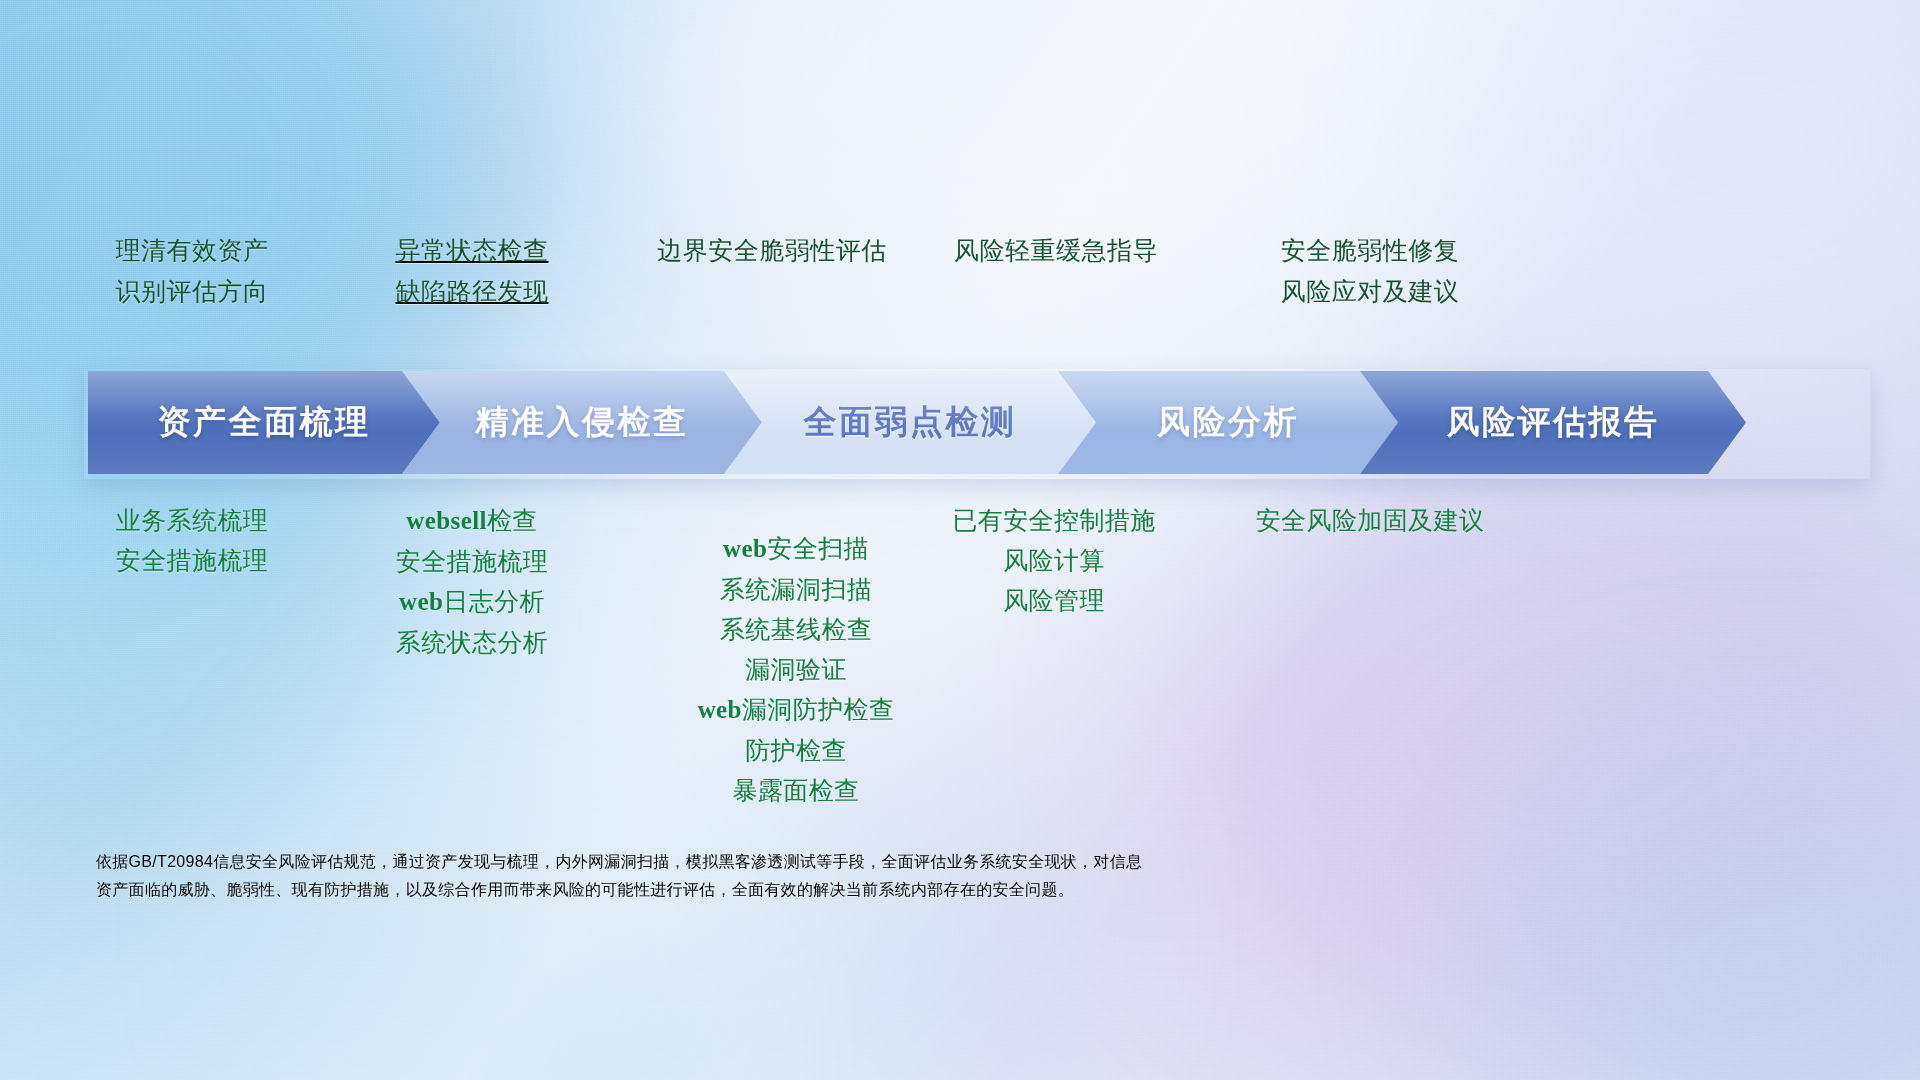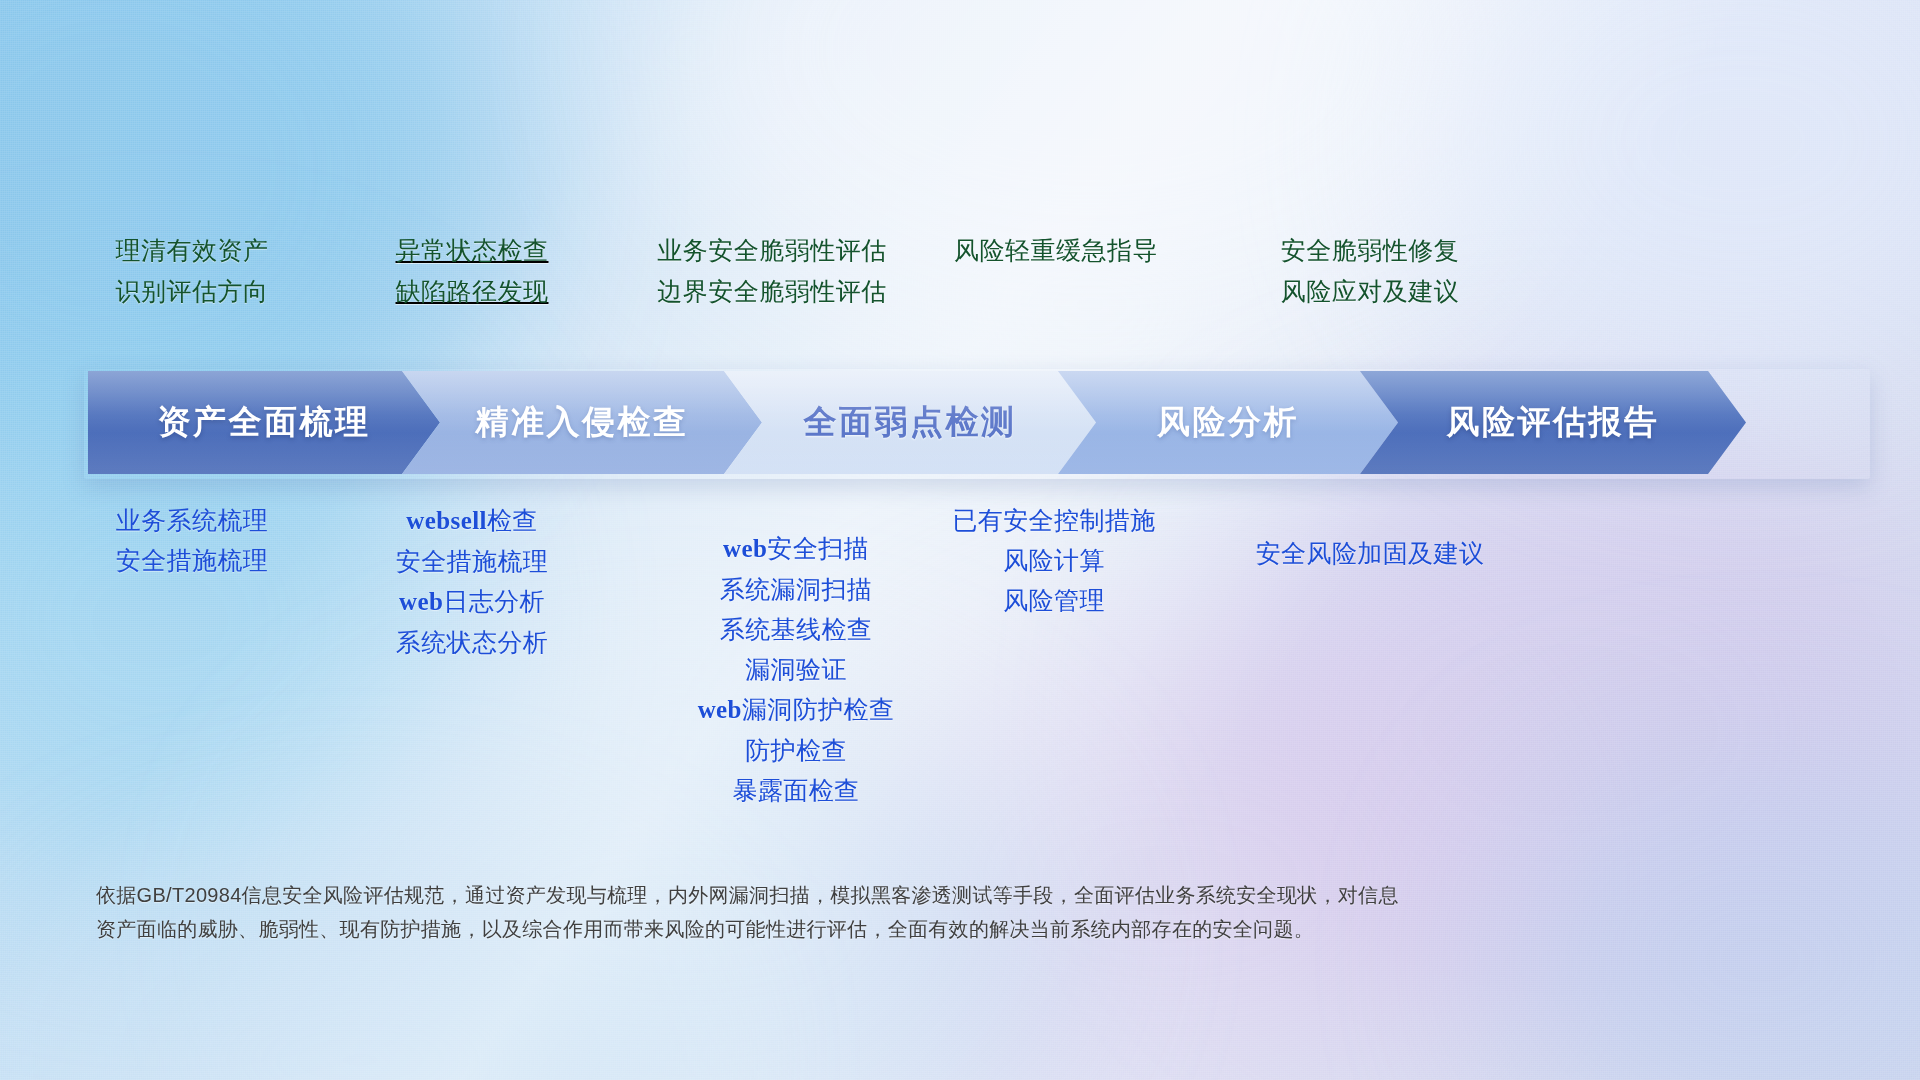--- a/index.html
+++ b/index.html
@@ -82,30 +82,30 @@
     background:linear-gradient(180deg,rgba(255,255,255,.30) 0%,rgba(255,255,255,.05) 42%,rgba(255,255,255,0) 60%,rgba(255,255,255,.10) 100%);
   }
   .band-shadow{
     position:absolute; top:369px; left:84px; width:1786px; height:110px;
     box-shadow:0 8px 22px rgba(90,120,175,.22);
     border-radius:2px; z-index:2;
   }
 
   .bottom-row{ top:500px; left:0; }
   .bot-line{
-    font-size:25px; color:#1d4ed8; line-height:1.60;
+    font-size:25px; color:#15803d; line-height:1.60;
     letter-spacing:.4px; white-space:nowrap;
     text-shadow:0 1px 1px rgba(255,255,255,.5);
   }
   .bot-line b{ font-weight:bold;font-family:Liberation Serif, serif; }
 
   
   .footer{
-    position:absolute; left:96px; top:878px; width:1510px;
-    font-size:20px; line-height:1.72; color:#404040;
+    position:absolute; left:96px; top:848px; width:1510px;
+    font-size:16px; line-height:1.72; color:#000000;
     letter-spacing:.3px;
     text-shadow:0 1px 1px rgba(255,255,255,.45);
   }
   .footer p{ white-space:pre-wrap; }
 </style>
 </head>
 <body>
 
 <div id="bg">
   <div class="bg-base"></div>
@@ -127,21 +127,20 @@
   <div class="col-row top-row" id="top-row">
       <div class="col" style="position: absolute; left: -108px; width: 600px;">
         <div class="top-line">理清有效资产</div>
         <div class="top-line">识别评估方向</div>
       </div>
       <div class="col" style="position: absolute; left: 172px; width: 600px; text-decoration: underline;">
         <div class="top-line">异常状态检查</div>
         <div class="top-line">缺陷路径发现</div>
       </div>
       <div class="col" style="position: absolute; left: 472px; width: 600px;">
-        <div class="top-line">业务安全脆弱性评估</div>
         <div class="top-line">边界安全脆弱性评估</div>
       </div>
       <div class="col" style="position: absolute; left: 756px; width: 600px;">
         <div class="top-line">风险轻重缓急指导</div>
       </div>
       <div class="col" style="position: absolute; left: 1070px; width: 600px;">
         <div class="top-line">安全脆弱性修复</div>
         <div class="top-line">风险应对及建议</div>
       </div>
     </div>
@@ -188,21 +187,21 @@
         <div class="bot-line">漏洞验证</div>
         <div class="bot-line"><b>web</b>漏洞防护检查</div>
         <div class="bot-line">防护检查</div>
         <div class="bot-line">暴露面检查</div>
       </div>
       <div class="col" style="position: absolute; left: 754px; width: 600px;">
         <div class="bot-line">已有安全控制措施</div>
         <div class="bot-line">风险计算</div>
         <div class="bot-line">风险管理</div>
       </div>
-      <div class="col" style="position: absolute; left: 1070px; width: 600px; margin-top: 33px;">
+      <div class="col" style="position: absolute; left: 1070px; width: 600px;">
         <div class="bot-line">安全风险加固及建议</div>
       </div>
     </div>
 
   <div class="footer">
     <p>依据GB/T20984信息安全风险评估规范，通过资产发现与梳理，内外网漏洞扫描，模拟黑客渗透测试等手段，全面评估业务系统安全现状，对信息
 资产面临的威胁、脆弱性、现有防护措施，以及综合作用而带来风险的可能性进行评估，全面有效的解决当前系统内部存在的安全问题。</p>
   </div>
 </div>
 

